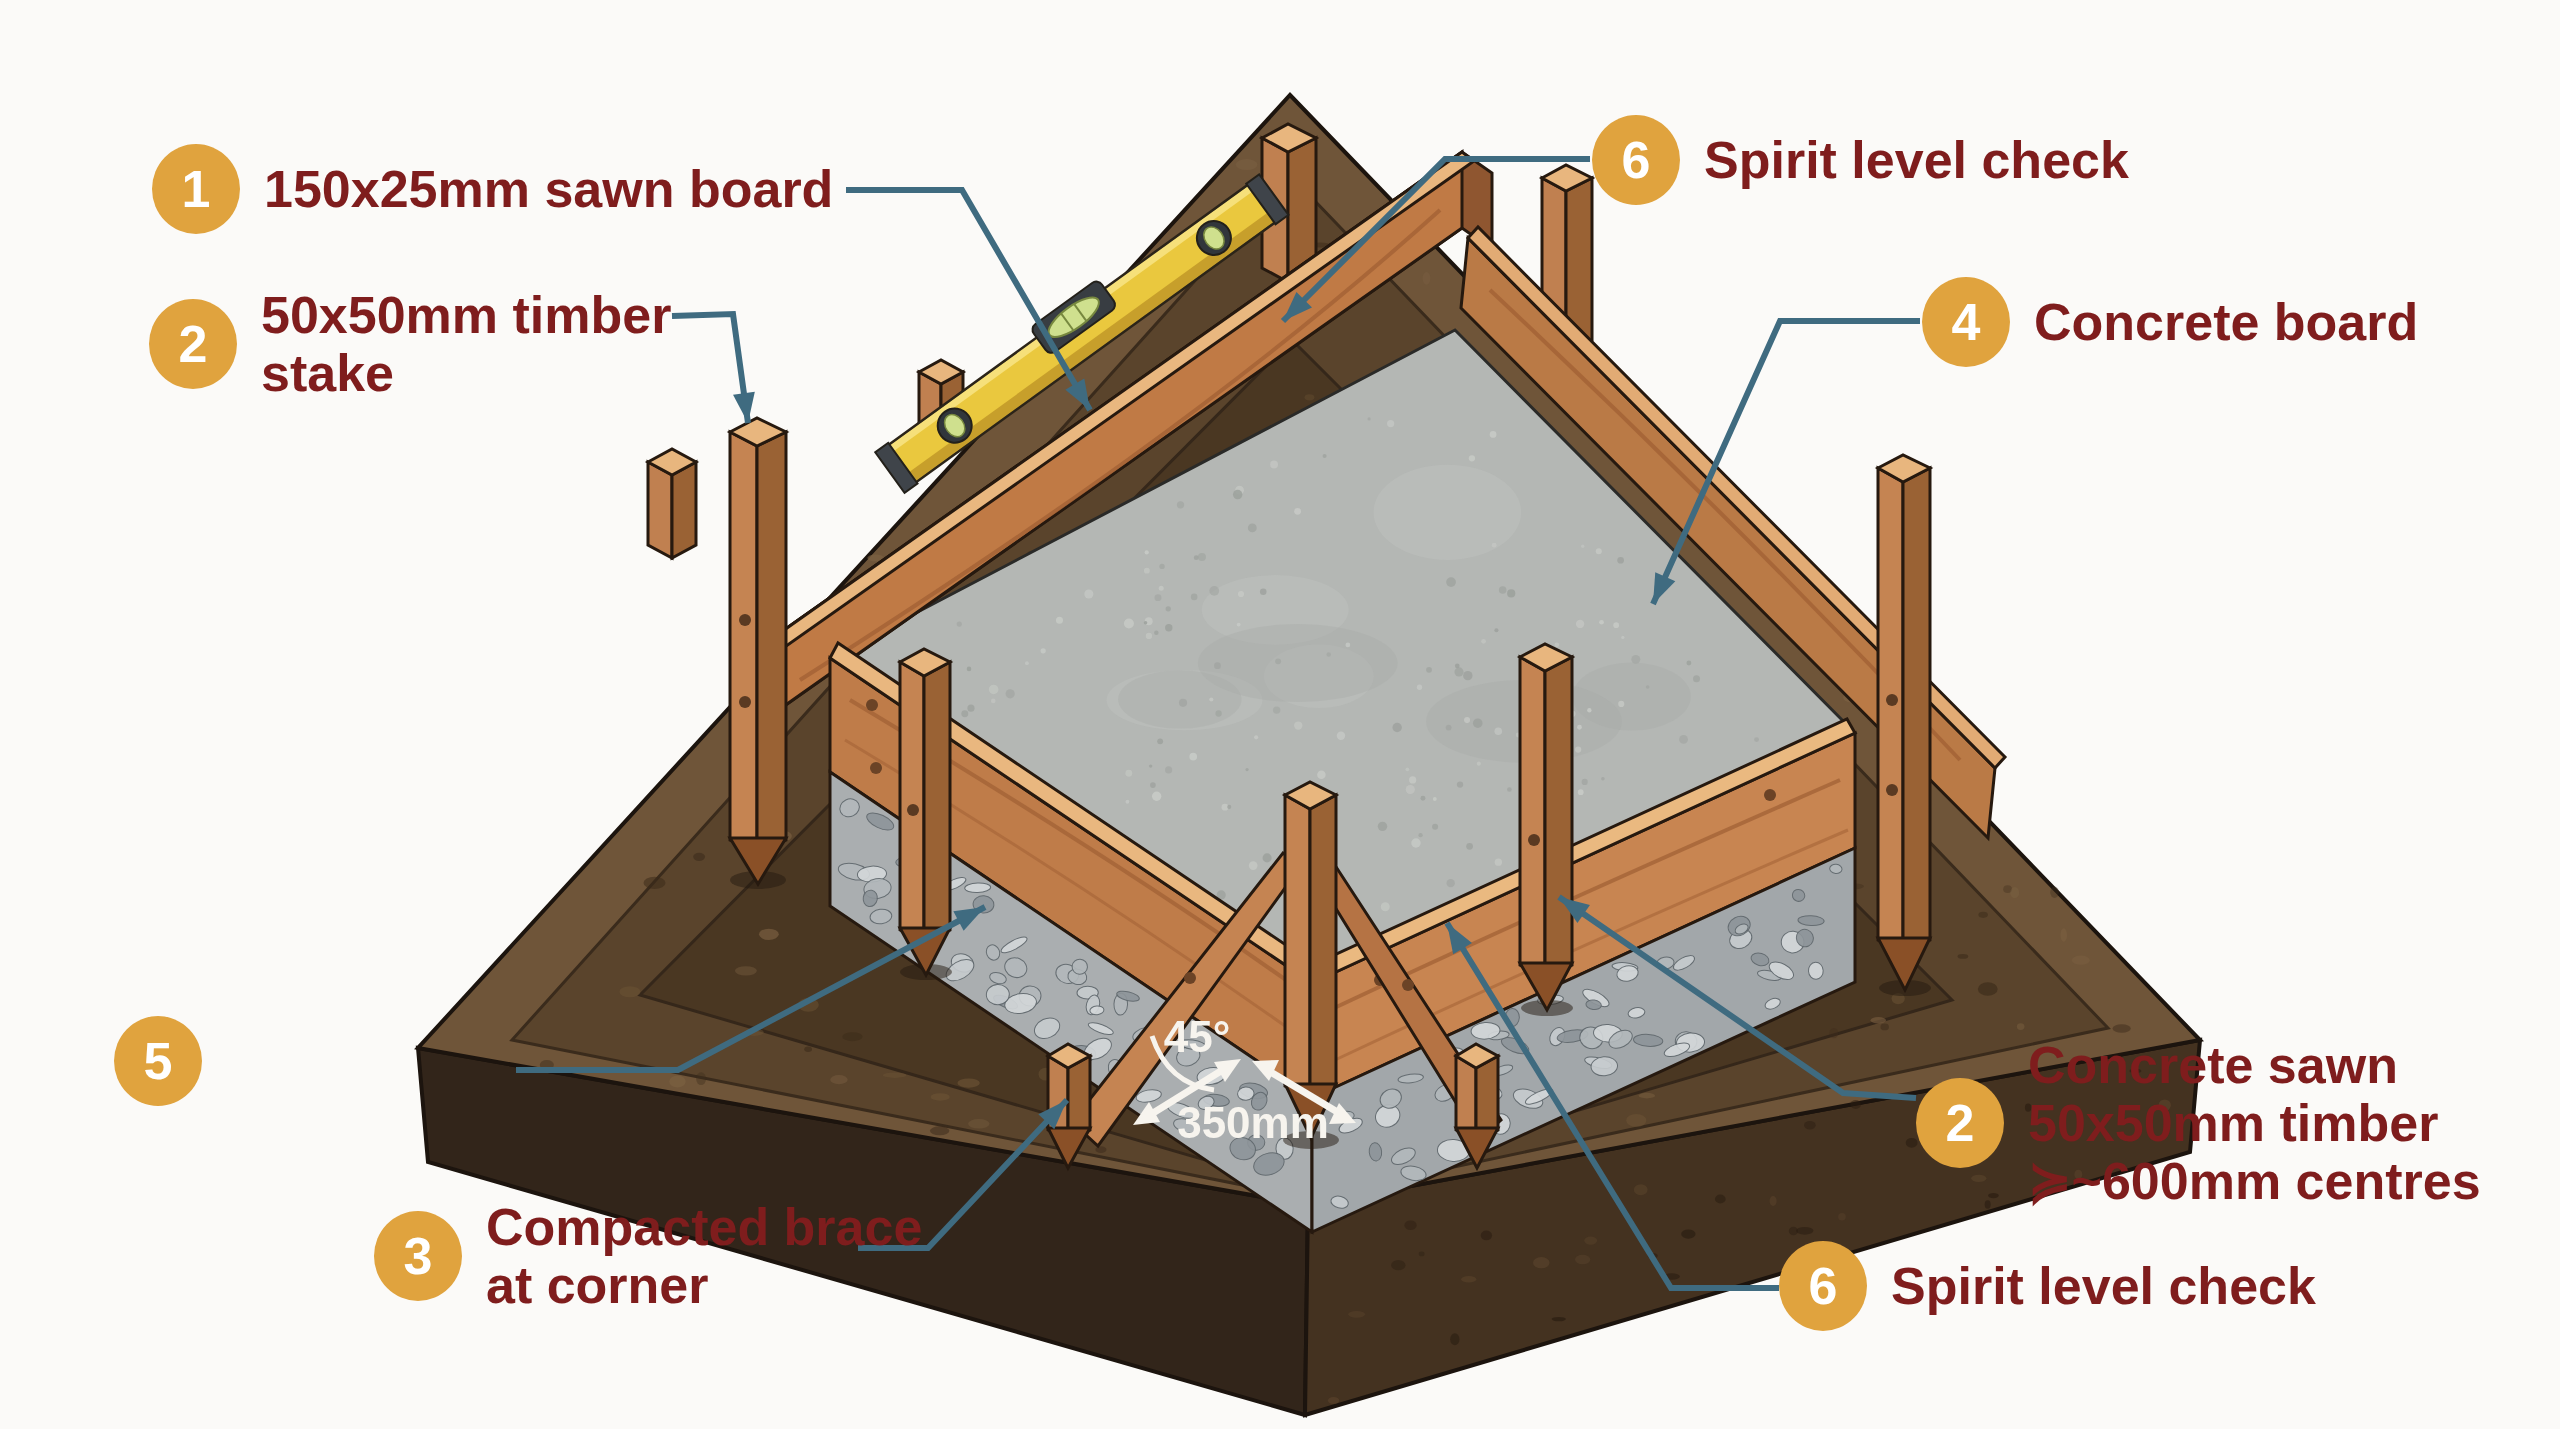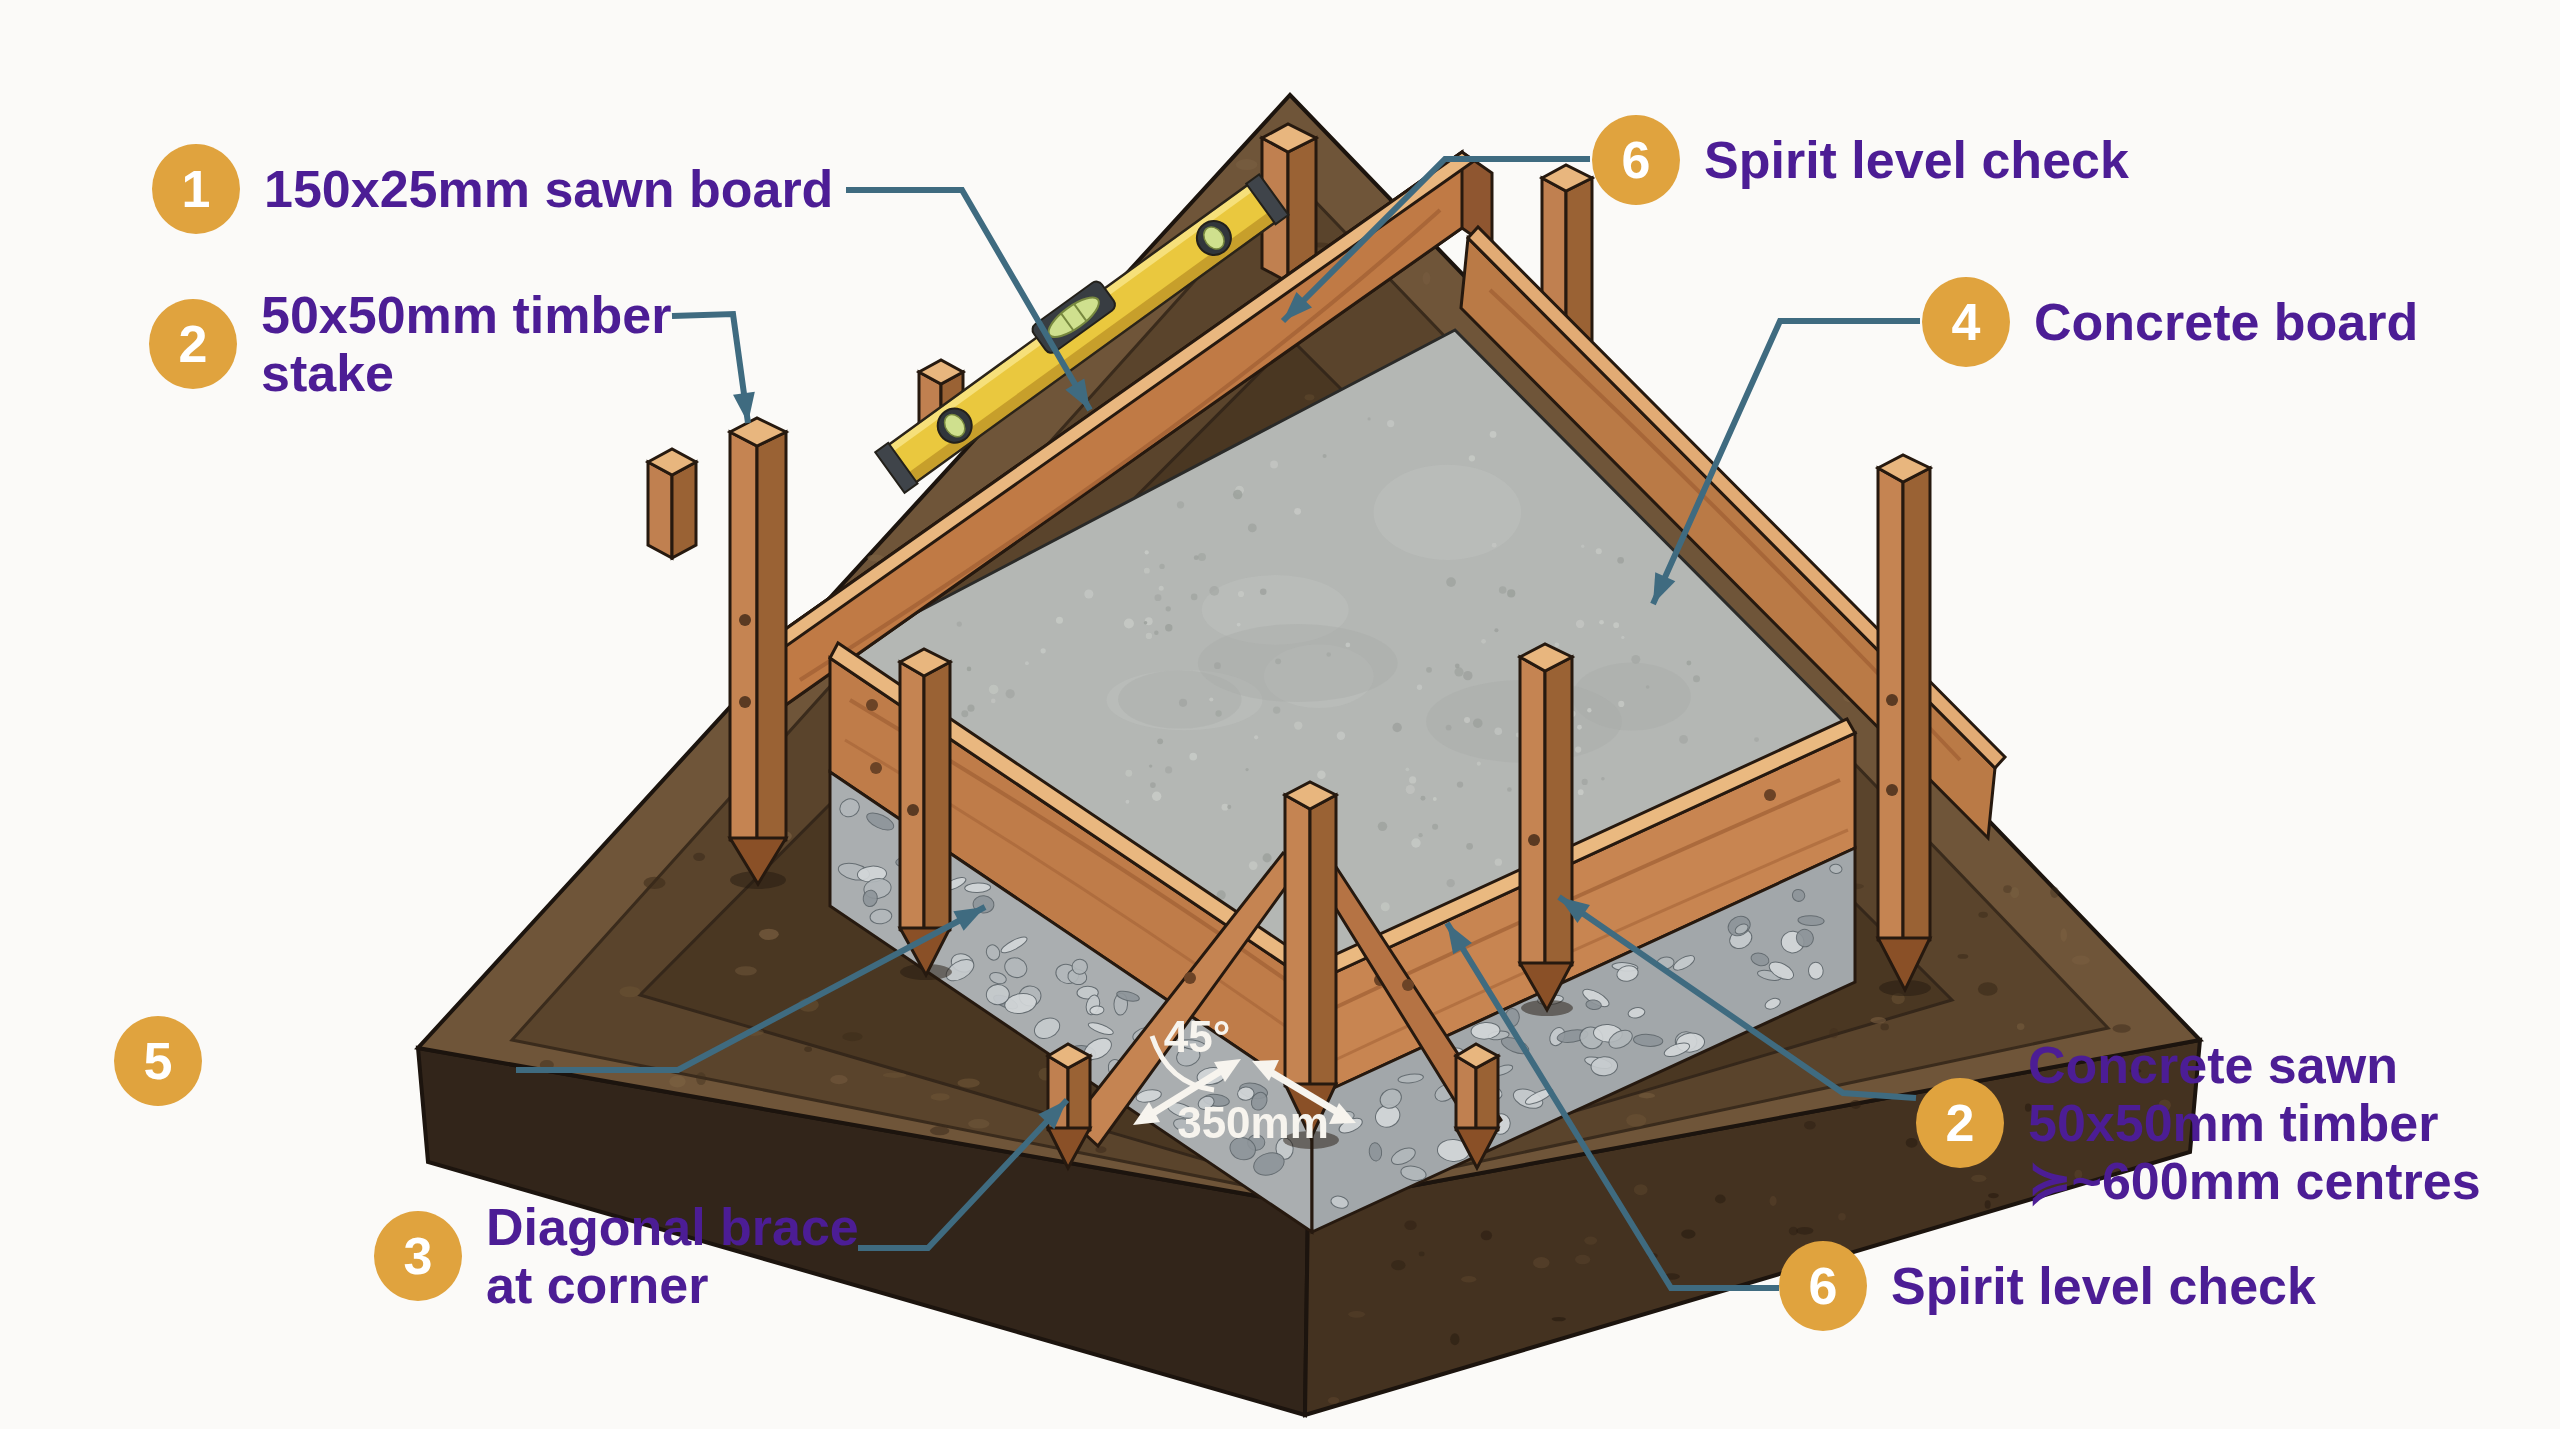--- a/index.html
+++ b/index.html
@@ -21,21 +21,21 @@
   .badge{
     flex:0 0 auto;
     width:88px;height:90px;
     border-radius:50%;
     background:#e0a33e;
     color:#ffffff;
     font-size:52px;font-weight:700;
     display:flex;align-items:center;justify-content:center;
   }
   .lines{
-    color:#4c1d95;
+    color:#7f1d1d;
     font-size:52px;font-weight:700;
     line-height:58px;
     white-space:nowrap;
   }
   .dim-text{
     font-family:"Liberation Sans", sans-serif;
     font-weight:700;
     fill:#f7f4ee;
   }
 </style>
@@ -676,21 +676,21 @@
 
   <div class="callout" style="left:114px;top:1016px">
     <div class="badge">5</div>
     <div class="lines">
     </div>
   </div>
 
   <div class="callout" style="left:374px;top:1198px">
     <div class="badge">3</div>
     <div class="lines">
-      <div>Diagonal brace</div>
+      <div>Compacted brace</div>
       <div>at corner</div>
     </div>
   </div>
 
   <div class="callout" style="left:1916px;top:1036px">
     <div class="badge">2</div>
     <div class="lines">
       <div>Concrete sawn</div>
       <div>50x50mm timber</div>
       <div>≽~600mm centres</div>

